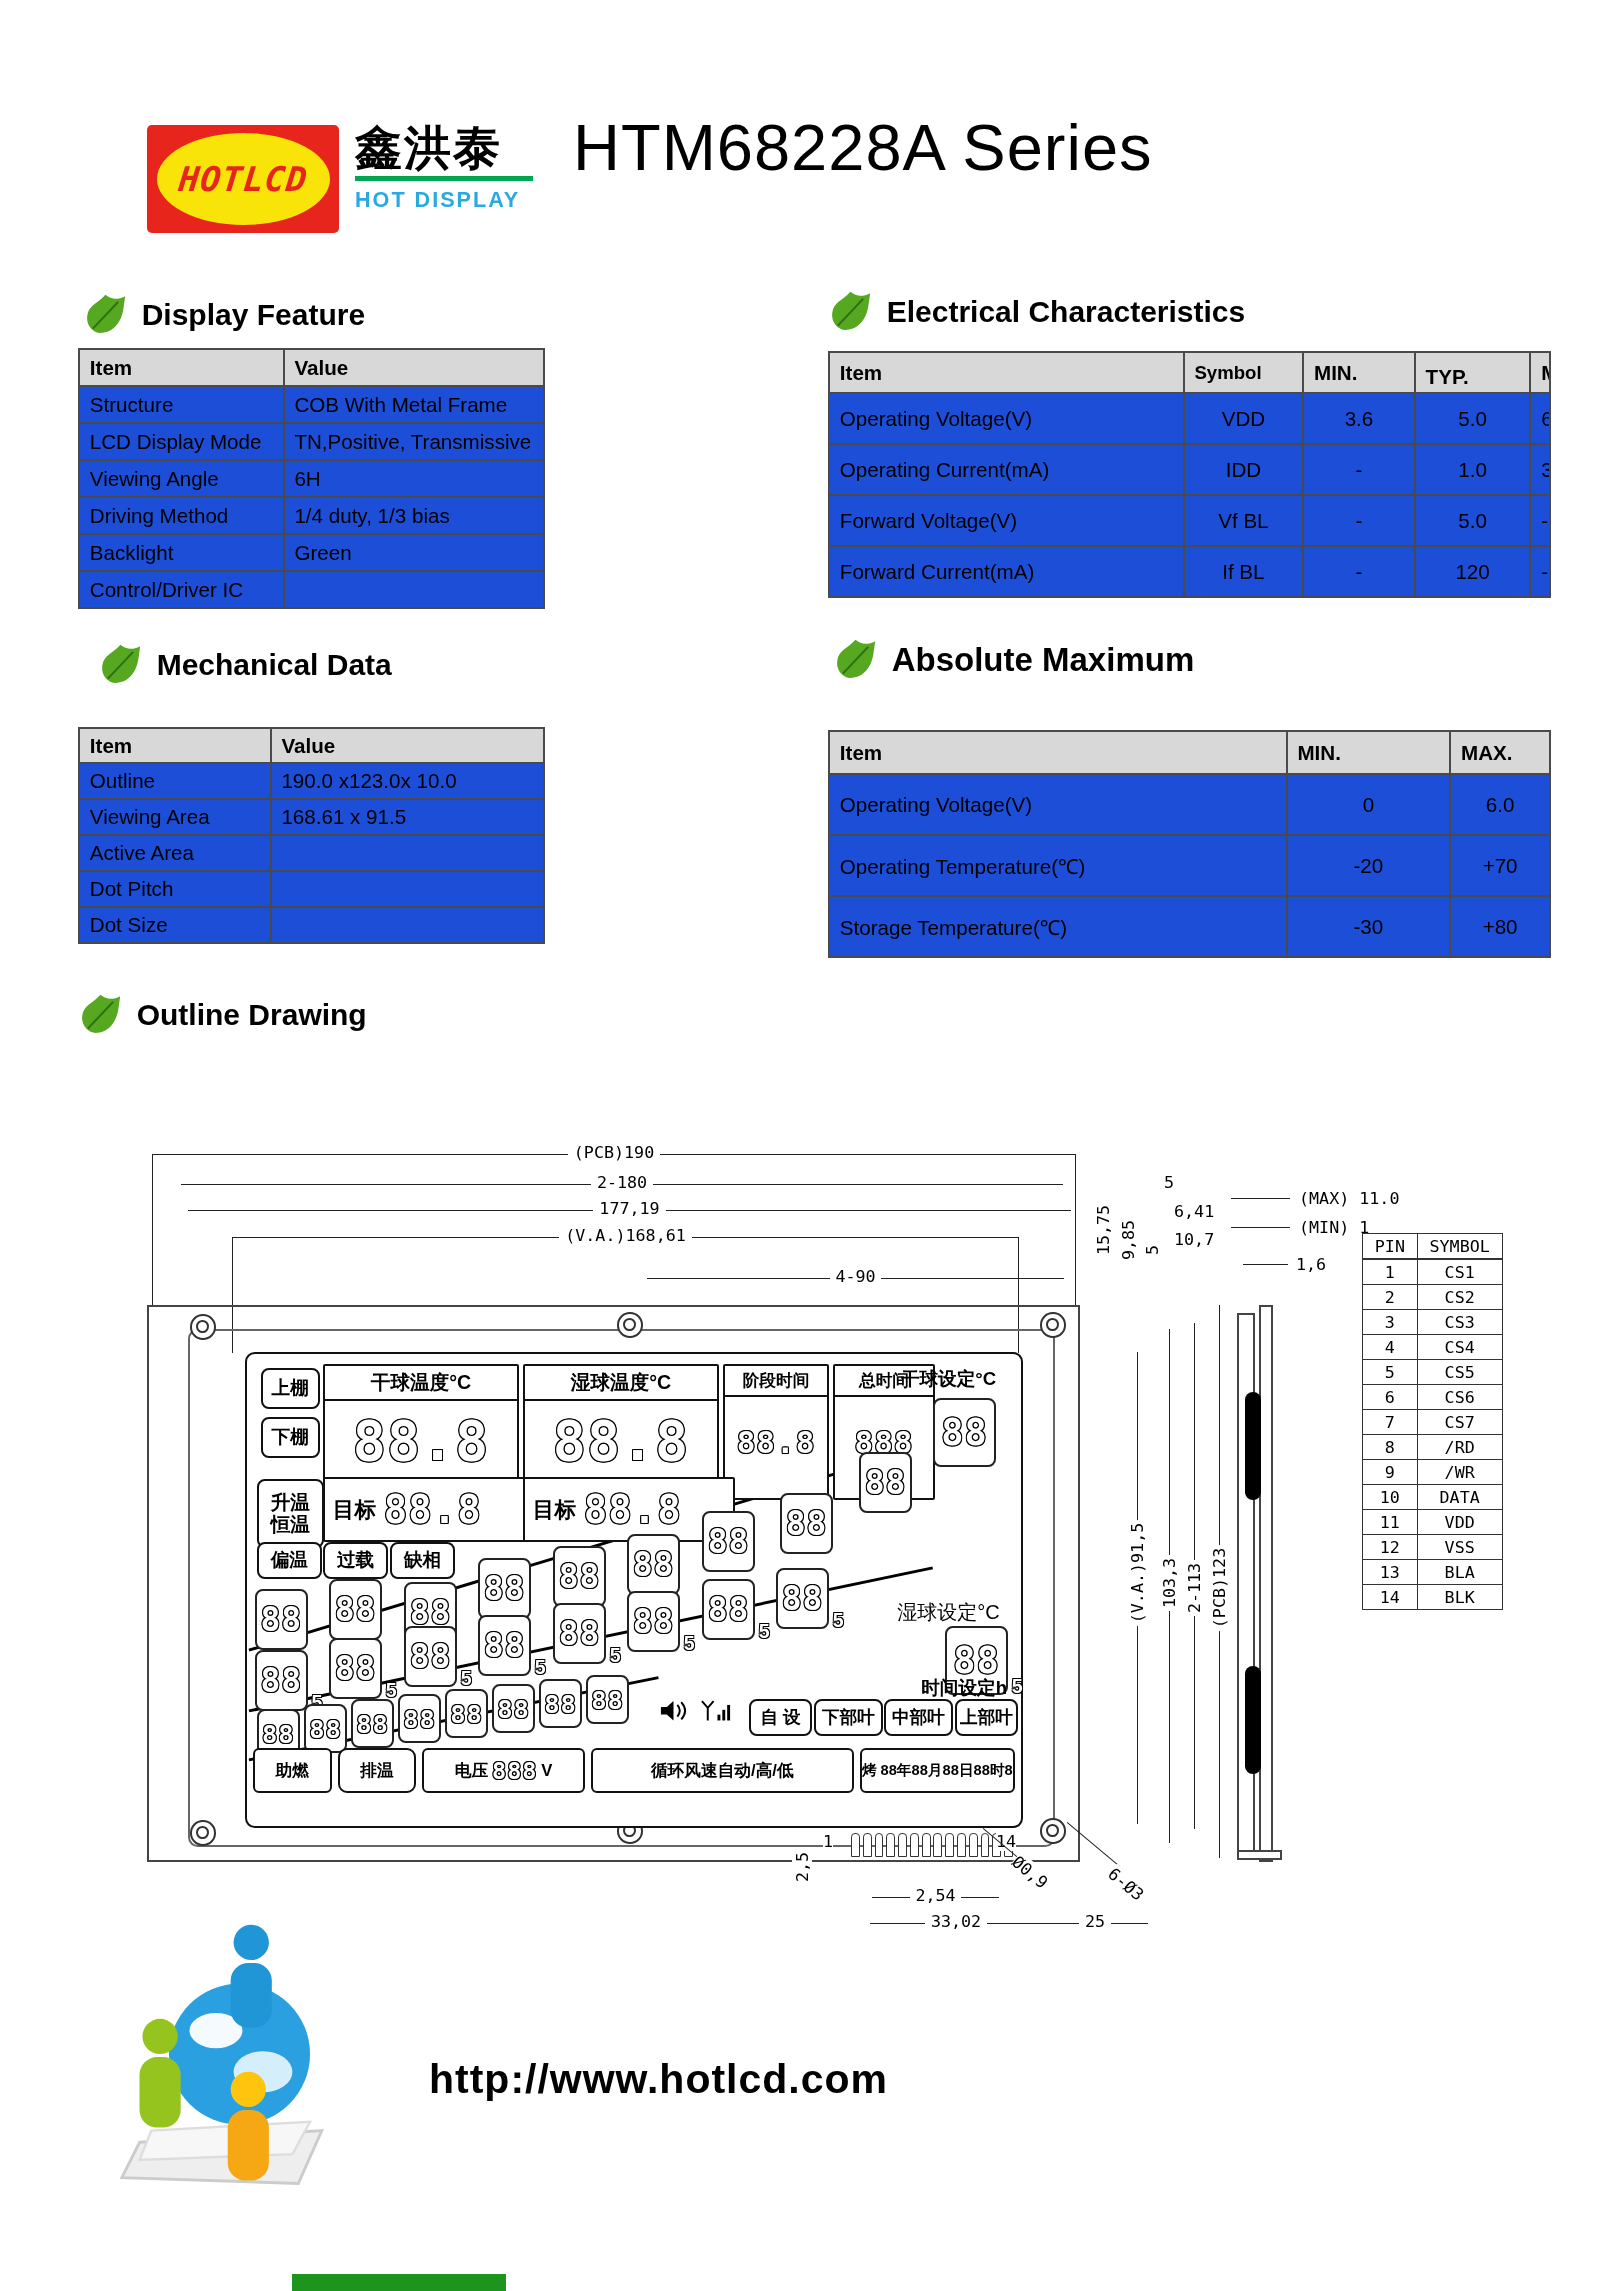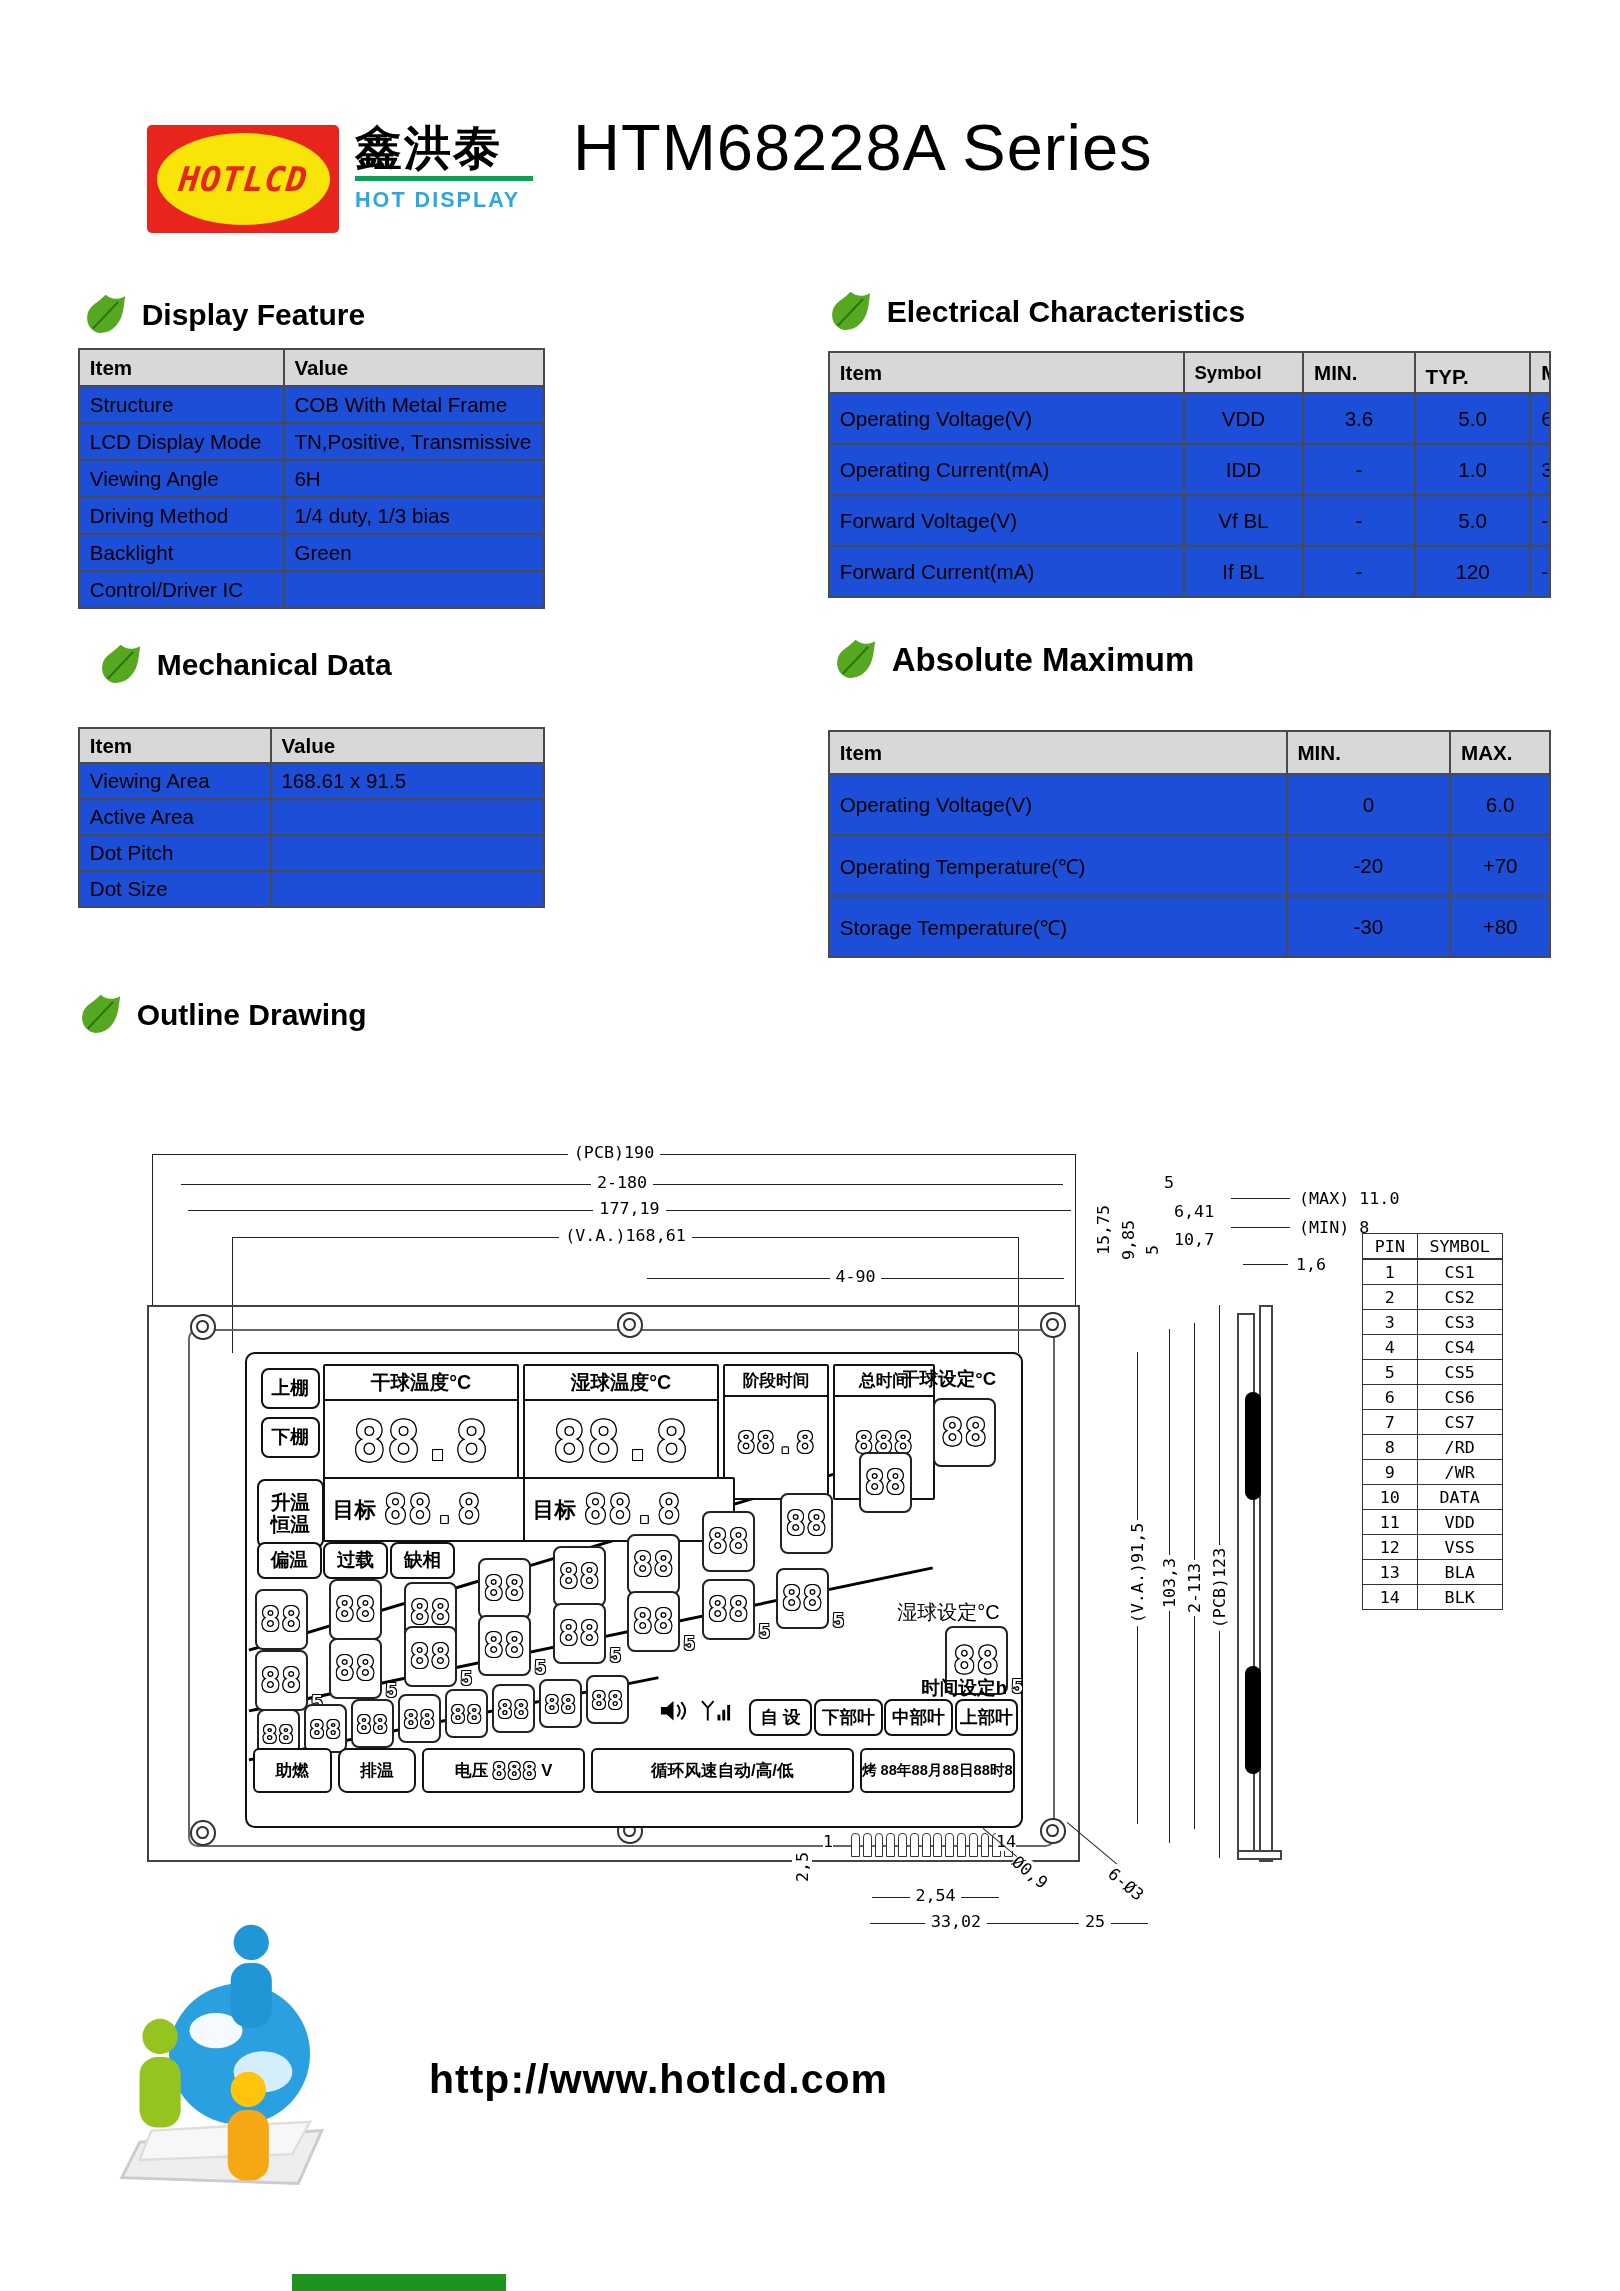--- a/index.html
+++ b/index.html
@@ -201,20 +201,24 @@
 
 <table class="tbl" style="left:78px;top:727px;width:467px;">
   <thead>
       <tr style="height:35px;">
     <th style="width:170px;">Item</th>
     <th>Value</th>
   </tr>
     </thead>
   <tbody>
       <tr style="height:36px;">
+      <td>Outline</td>
+      <td>190.0 x123.0x 10.0</td>
+    </tr>
+      <tr style="height:36px;">
       <td>Viewing Area</td>
       <td>168.61 x 91.5</td>
     </tr>
       <tr style="height:36px;">
       <td>Active Area</td>
       <td></td>
     </tr>
       <tr style="height:36px;">
       <td>Dot Pitch</td>
       <td></td>
@@ -525,21 +529,21 @@
 
   <div class="sideplate" style="left:1259px;top:227px;width:9.8px;height:553px;"></div>
   <div class="sideplate" style="left:1237px;top:235px;width:13.7px;height:537px;"></div>
   <div class="blob" style="left:1245px;top:314px;"></div>
   <div class="blob" style="left:1245px;top:588px;"></div>
   <div class="sideplate" style="left:1237px;top:772px;width:41px;height:5.9px;"></div>
   <div class="dline" style="left:1231px;top:120px;width:59px;"></div>
   <div class="dline" style="left:1231px;top:149px;width:59px;"></div>
   <div class="dline" style="left:1243px;top:186px;width:45px;"></div>
   <div class="dlabel" style="left:1299px;top:110px;">(MAX) 11.0</div>
-  <div class="dlabel" style="left:1299px;top:139px;">(MIN) 8</div>
+  <div class="dlabel" style="left:1299px;top:139px;">(MIN) 1</div>
   <div class="dlabel" style="left:1296px;top:176px;">1,6</div>
 
   <table class="pt">
     <thead>
         <tr>
       <th>PIN</th>
       <th>SYMBOL</th>
     </tr>
       </thead>
     <tbody>

